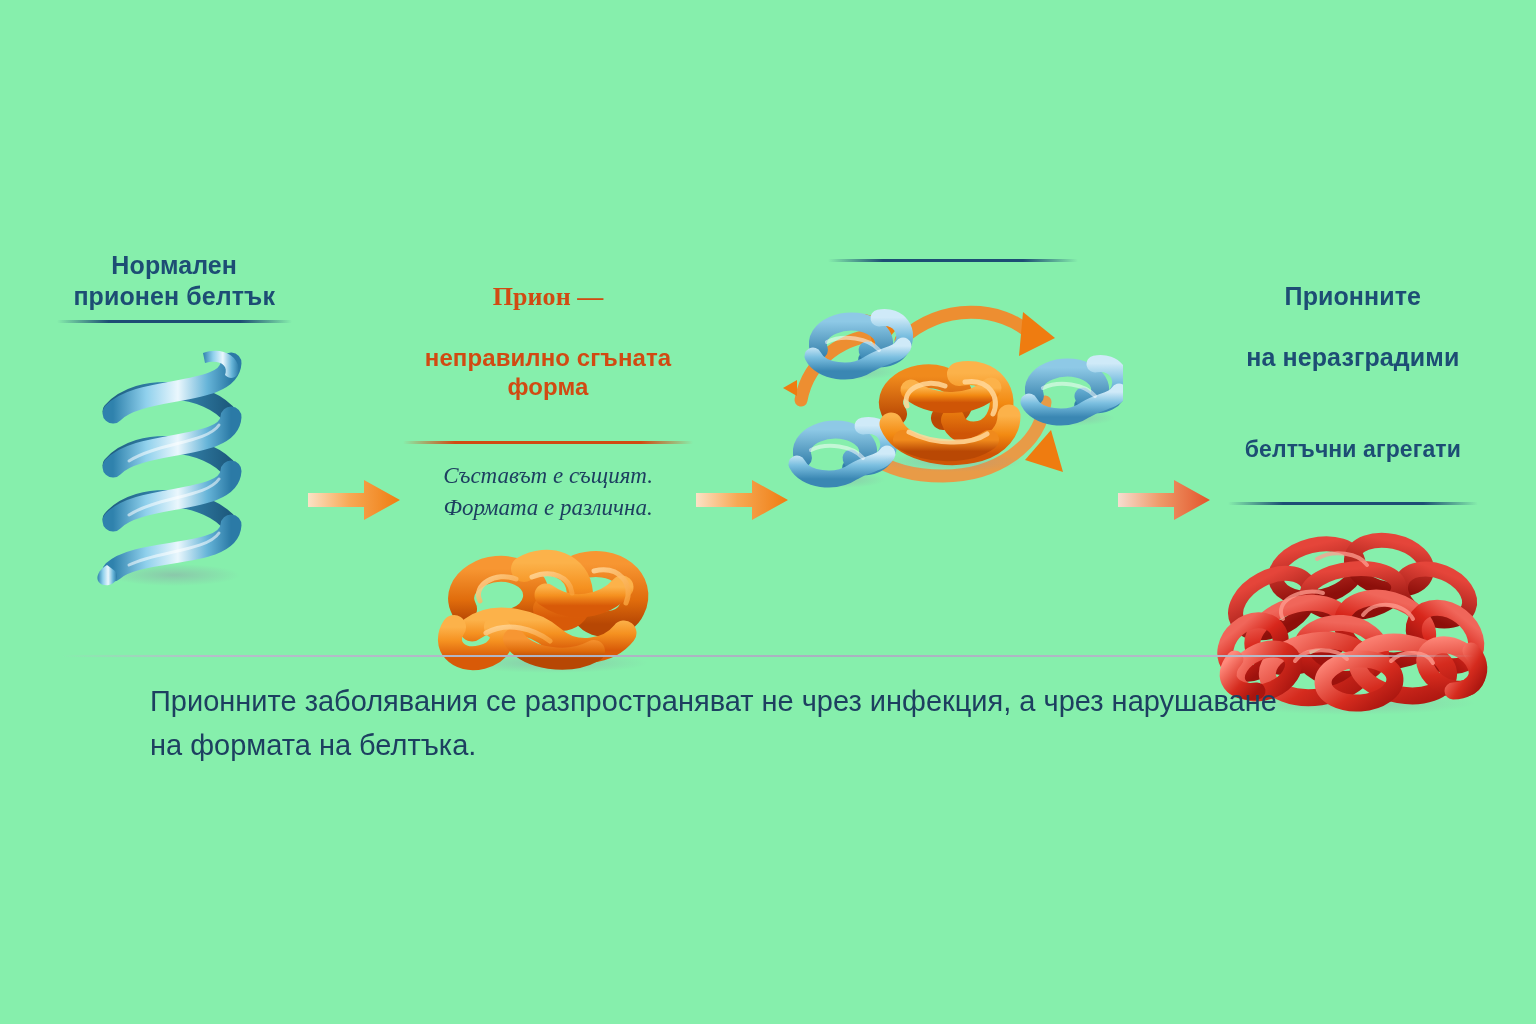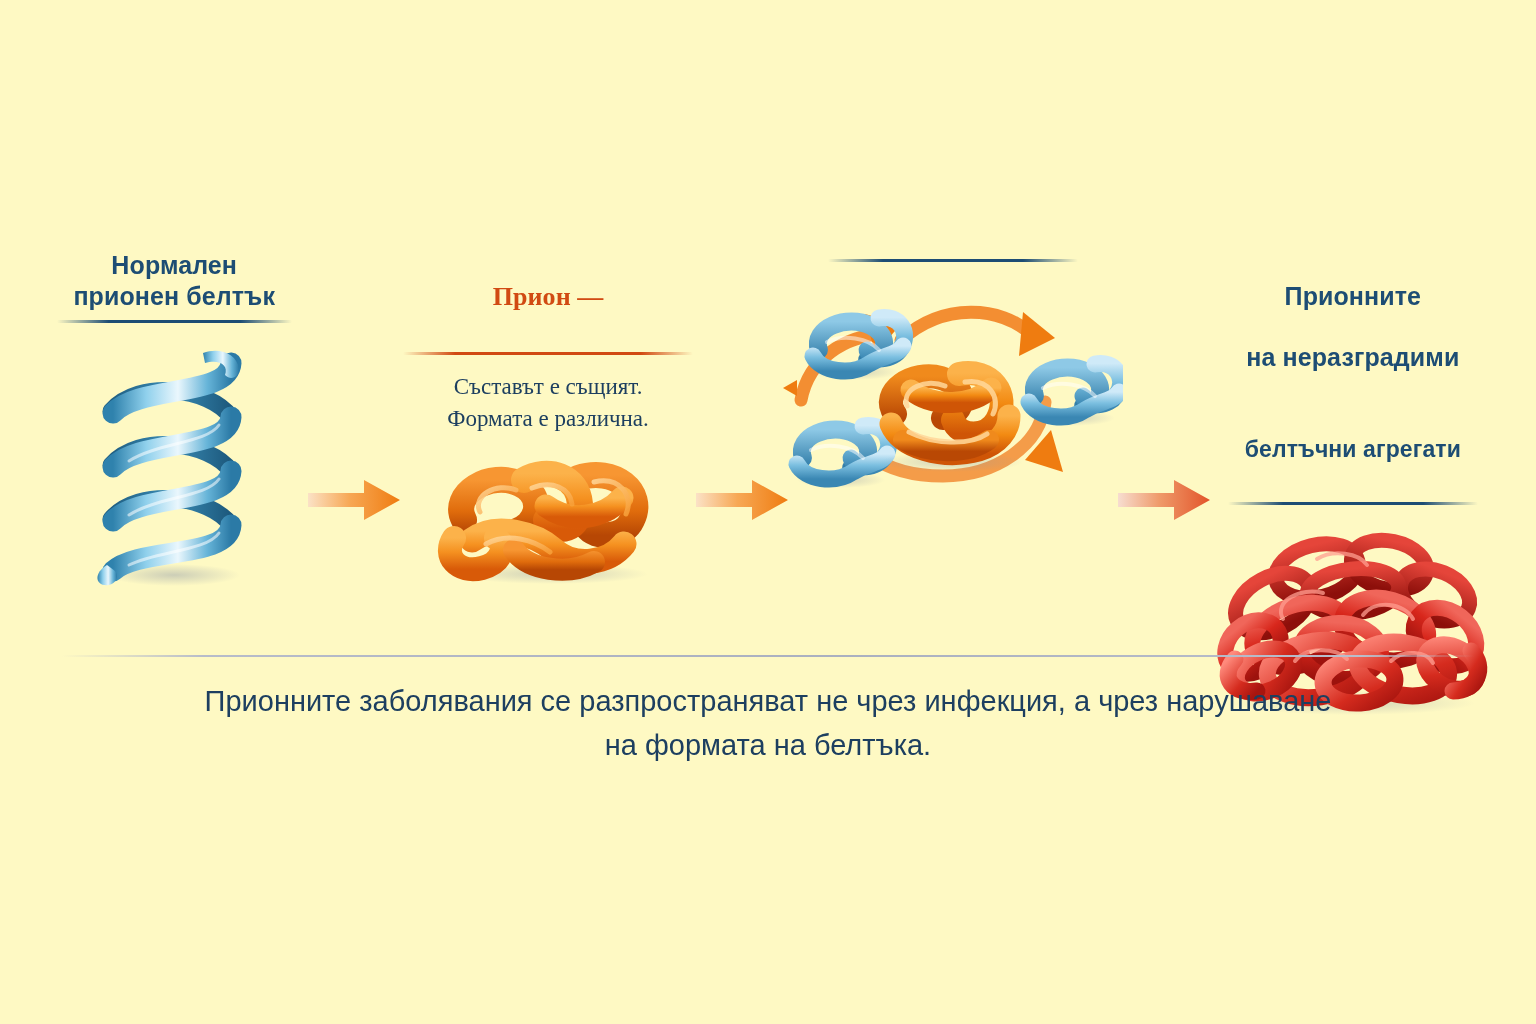--- a/index.html
+++ b/index.html
@@ -11,21 +11,21 @@
     width: 1536px;
     height: 1024px;
     font-family: "Liberation Sans", "DejaVu Sans", sans-serif;
     overflow: hidden;
     position: relative;
   }
 
   #infographic {
     position: absolute;
     inset: 0;
-    background: #fef9c3;
+    background: #86efac;
   }
 
   
   .stage-row {
     position: absolute;
     left: 40px;
     right: 40px;
     top: 250px;
     height: 390px;
     display: flex;
@@ -75,20 +75,21 @@
   .rule.blue.wide { width: 250px; }
   .rule.orange {
     width: 290px;
     background: linear-gradient(to right, rgba(209,74,18,0) 0%, #d14a12 18%, #d14a12 82%, rgba(209,74,18,0) 100%);
   }
 
   .subnote {
     margin-top: 16px;
     text-align: center;
     font-family: "Liberation Serif", "DejaVu Serif", serif;
+    font-style: italic;
     font-size: 23px;
     line-height: 1.42;
     color: #1d3f60;
     white-space: pre-line;
   }
 
   .art {
     margin-top: 16px;
     display: flex;
     align-items: center;
@@ -110,21 +111,21 @@
     top: 655px;
     height: 2px;
     background: linear-gradient(to right, rgba(180,186,202,0) 0%, #b7bcca 10%, #aab0c0 55%, #b9becb 92%, rgba(180,186,202,0) 100%);
   }
 
   .caption {
     position: absolute;
     left: 0;
     right: 0;
     top: 680px;
-    text-align: center;
+    text-align: left;
     font-size: 29px;
     line-height: 1.5;
     color: #1d3f60;
     font-family: "Liberation Sans", "DejaVu Sans", sans-serif;
     white-space: pre-line;
     padding: 0 150px;
     box-sizing: border-box;
   }
 </style>
 </head>
@@ -197,20 +198,21 @@
             <stop offset="100%" stop-color="#ef7c10"></stop>
           </linearGradient>
         </defs>
         <path d="M0 15 H56 V2 L92 22 L56 42 V29 H0 Z" fill="url(#arrGrad1)"></path>
       </svg>
     </div>
 
     <div class="panel p2">
       <div class="panel-heading">
         <span class="ln1">Прион —</span>
+        <span class="ln2">неправилно сгъната форма</span>
       </div>
       <div class="rule orange"></div>
 
       <div class="subnote">Съставът е същият.
 Формата е различна.</div>
 
       <div class="art" style="margin-top:18px;">
         <svg width="240" height="130" viewBox="0 0 240 130">
           <defs>
             <linearGradient id="orgA" x1="0" y1="0" x2="0" y2="1">

